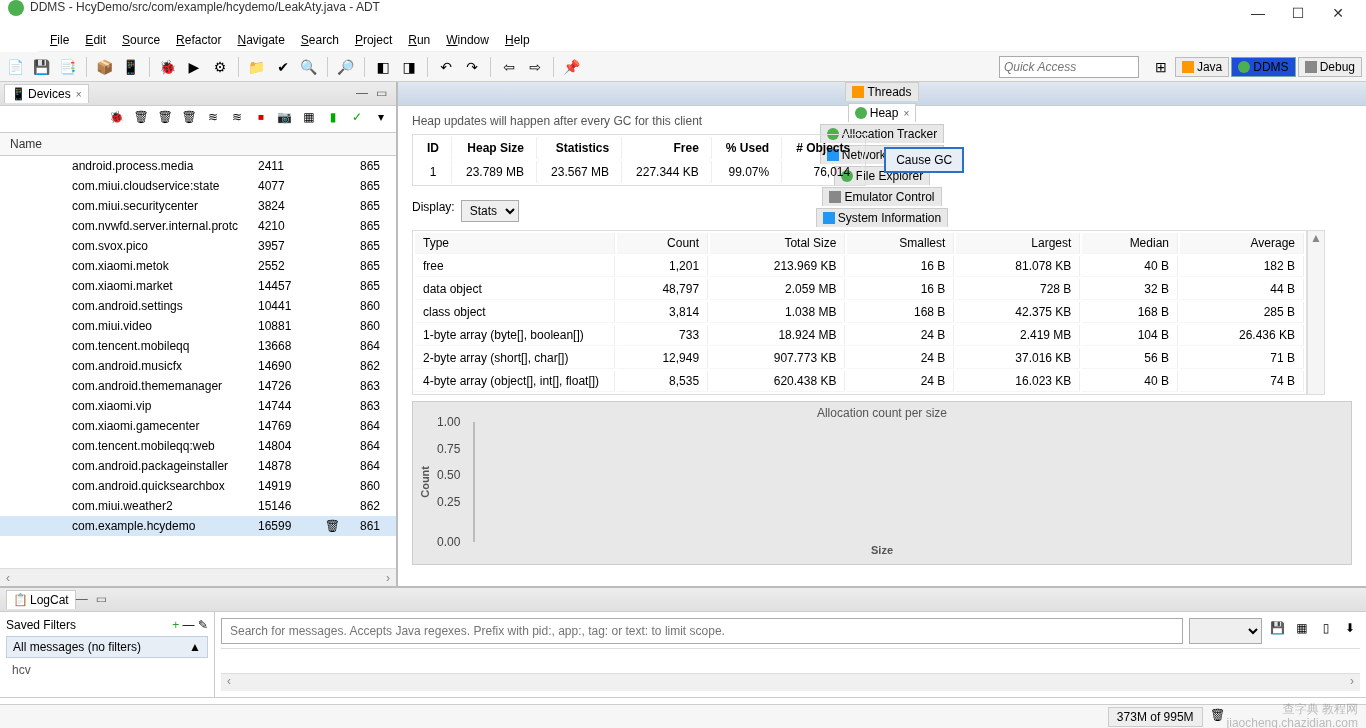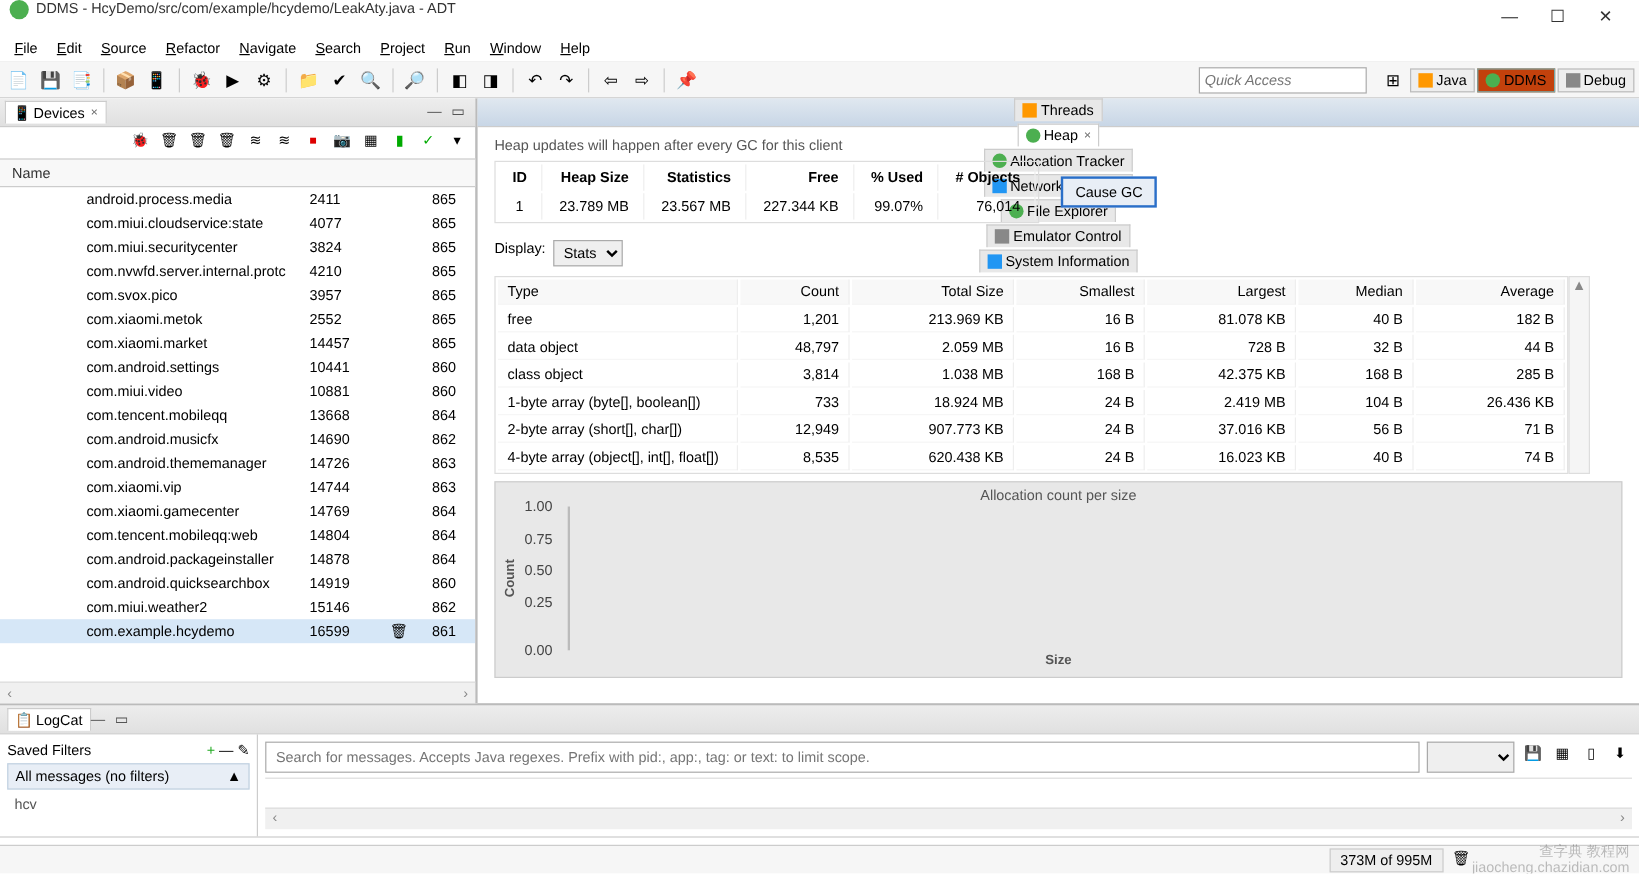--- a/index.html
+++ b/index.html
@@ -5,31 +5,31 @@
 * { box-sizing: border-box; margin: 0; padding: 0; font-family: "Segoe UI", Tahoma, sans-serif; font-size: 12px; }
 body { background: #fff; width: 1366px; height: 728px; overflow: hidden; position: relative; }
 
 
 .titlebar { height: 28px; display: flex; align-items: flex-start; padding: 0 8px; color: #333; }
 .titlebar .icon { width: 16px; height: 16px; margin-right: 6px; background: #4caf50; border-radius: 50%; display: inline-block; }
 .titlebar .spacer { flex: 1; }
 .win-btn { width: 40px; height: 26px; text-align: center; line-height: 26px; font-size: 14px; cursor: pointer; }
 
 
-.menubar { height: 24px; display: flex; align-items: center; padding: 0 4px; border-bottom: 1px solid #eee; }
+.menubar { height: 24px; display: flex; align-items: center; padding: 0 4px; border-bottom: 1px solid #eee; margin-left: 38px; }
 .menubar .mi { padding: 2px 8px; cursor: pointer; }
 
 
 .toolbar { height: 30px; display: flex; align-items: center; padding: 2px 4px; border-bottom: 1px solid #ccc; background: #f6f6f6; gap:2px;}
 .tb-btn { width: 24px; height: 24px; display:inline-flex; align-items:center; justify-content:center; border:1px solid transparent; cursor:pointer; font-size:14px;}
 .tb-sep { width:1px; height:20px; background:#ccc; margin:0 4px; }
 .quick-access { margin-left:auto; width:140px; height:22px; border:1px solid #aaa; padding:0 4px; color:#555; font-style:italic; }
 .perspective-btns { display:flex; align-items:center; gap:2px; margin-left:8px; }
 .persp { padding:2px 6px; border:1px solid #bbb; background:#eee; display:flex; align-items:center; gap:3px; cursor:pointer;}
-.persp.active { background:#c2410c; border-color:#7aa;align-items:center; }
+.persp.active { background:#1d4ed8; border-color:#7aa;align-items:center; }
 
 
 .workspace { display:flex; height: 506px; border-bottom:2px solid #bbb; }
 .left-pane { width: 398px; border-right:2px solid #bbb; display:flex; flex-direction:column; background:#fff; }
 .right-pane { flex:1; display:flex; flex-direction:column; }
 
 
 .view-tabs { height:24px; background: linear-gradient(#ededed,#e0e0e0); border-bottom:1px solid #ccc; display:flex; align-items:center; padding:0 4px; gap:2px;}
 .vtab { padding:2px 6px; display:flex; align-items:center; gap:3px; border:1px solid transparent; cursor:pointer; background:#e8e8e8; border:1px solid #ccc; border-bottom:none;}
 .vtab.active { background:#fff; }

